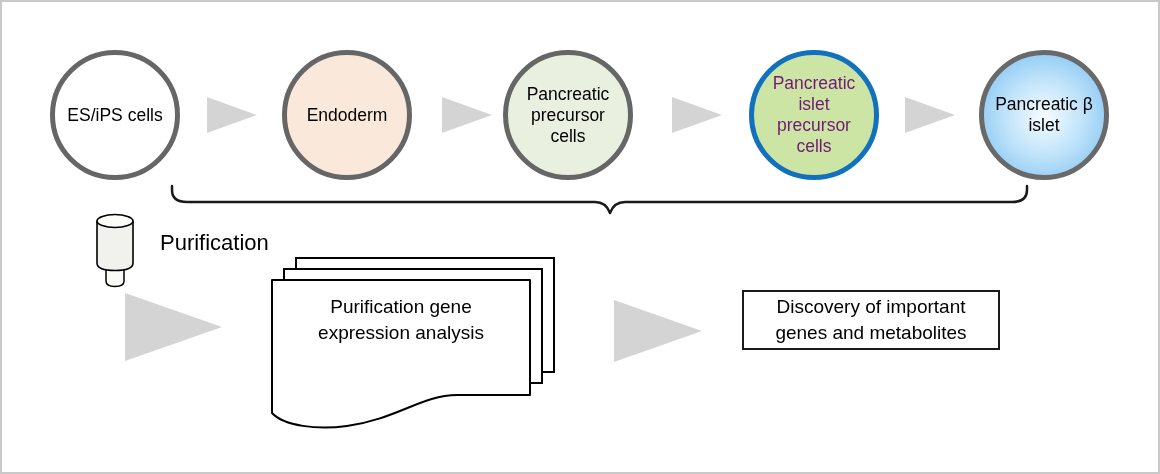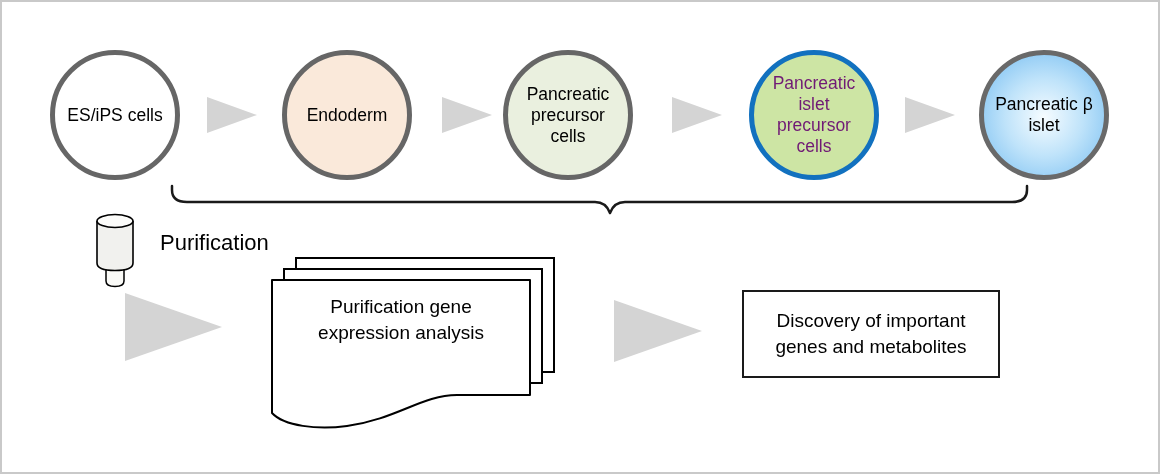--- a/index.html
+++ b/index.html
@@ -43,21 +43,21 @@
   
   .purification-label{position:absolute;left:142px;top:228px;font-size:22px;margin-left:16px;}
   
   .analysis-text{
     position:absolute;left:270px;top:292px;width:258px;text-align:center;
     font-size:19px;line-height:26px;
   }
   .analysis-text span{display:block;}
   
   .outcome-box{
-    position:absolute;left:740px;top:288px;width:258px;height:88px;box-sizing:border-box;
+    position:absolute;left:740px;top:288px;width:258px;height:60px;box-sizing:border-box;
     background:#ffffff;border:2px solid #1a1a1a;display:flex;flex-direction:column;
     align-items:center;justify-content:center;text-align:center;
     font-size:19px;line-height:26px;
   }
 </style>
 </head>
 <body>
 
 <div class="canvas">
 

